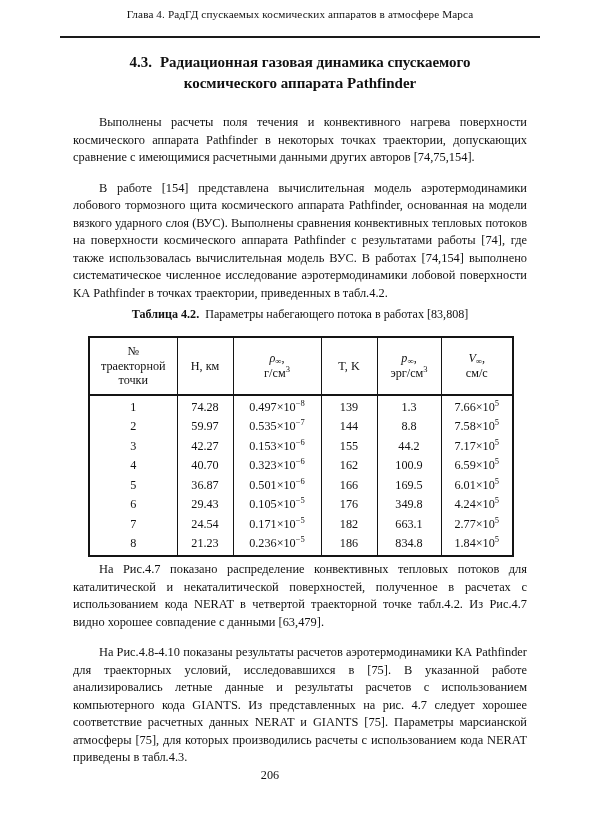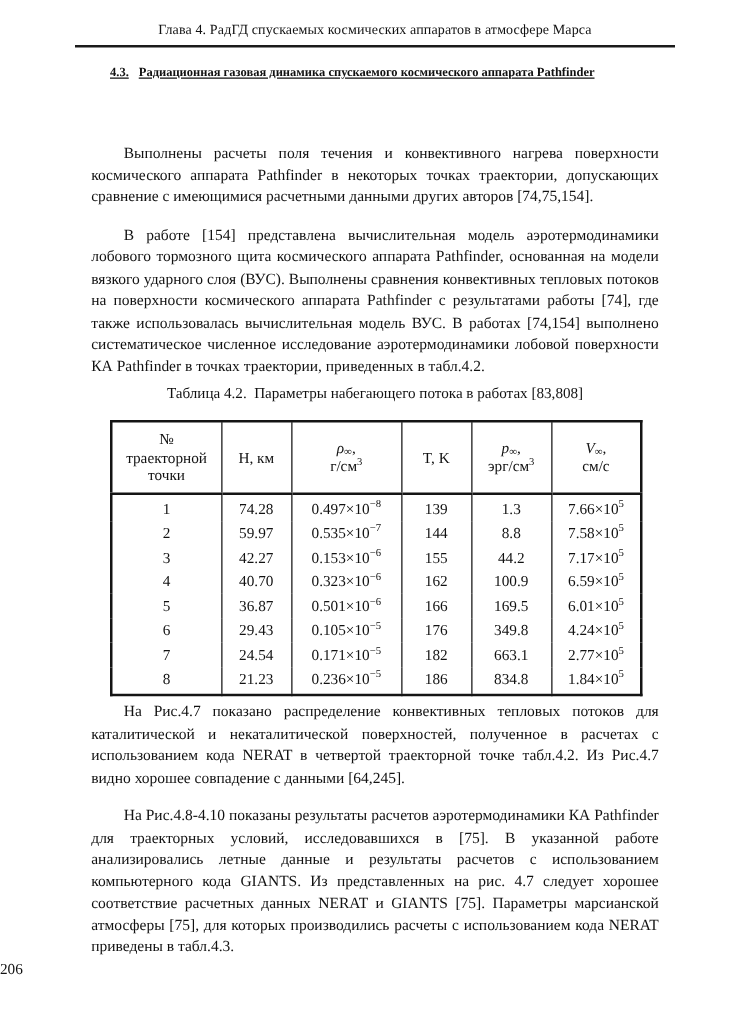--- a/index.html
+++ b/index.html
@@ -20,21 +20,21 @@
     position: relative;
     width: 600px;
     height: 815px;
     box-sizing: border-box;
   }
 
   
   .running-head {
     position: absolute;
     left: 60px;
-    top: 18px;
+    top: 8px;
     width: 480px;
     text-align: center;
     font-size: 11.2px;
     line-height: 1.2;
     letter-spacing: .01em;
   }
   .head-rule {
     position: absolute;
     left: 60px;
     top: 36px;
@@ -42,24 +42,24 @@
     height: 0;
     border-top: 2px solid #1a1a1a;
   }
 
   
   .section-heading {
     position: absolute;
     left: 88px;
     top: 52px;
     width: 424px;
+    text-align: center;
     font-weight: bold;
-    font-size: 10px;
+    font-size: 15px;
     line-height: 1.42;
-    text-decoration: underline;
   }
   .section-heading .num {
     margin-right: 8px;
   }
 
   
   .body-block {
     position: absolute;
     left: 60px;
     width: 480px;
@@ -79,21 +79,21 @@
   .table-caption {
     position: absolute;
     left: 60px;
     top: 307px;
     width: 480px;
     text-align: center;
     font-size: 12.1px;
     line-height: 1.3;
   }
   .table-caption .cap-label {
-    font-weight: normal;
+    font-weight: bold;
     margin-right: 6px;
   }
 
   
   .table-wrap {
     position: absolute;
     left: 88px;
     top: 336px;
     width: 424px;
   }
@@ -154,21 +154,21 @@
     vertical-align: super;
     line-height: 0;
   }
 
   
   .folio {
     position: absolute;
     left: 0;
     top: 768px;
     width: 540px;
-    text-align: left;
+    text-align: center;
     font-size: 12.2px;
   }
 </style>
 </head>
 <body>
 
 <div class="page">
 
   <div class="running-head">Глава 4. РадГД спускаемых космических аппаратов в атмосфере Марса</div>
 
@@ -287,19 +287,19 @@
             <td><span>0.236</span><span>×10</span><sup>−5</sup></td>
             <td>186</td>
             <td>834.8</td>
             <td><span>1.84</span><span>×10</span><sup>5</sup></td>
           </tr>
         </tbody>
     </table>
   </div>
 
   <div class="body-block" id="para-block-bottom">
-    <p>На Рис.4.7 показано распределение конвективных тепловых потоков для каталитической и некаталитической поверхностей, полученное в расчетах с использованием кода NERAT в четвертой траекторной точке табл.4.2. Из Рис.4.7 видно хорошее совпадение с данными [64,245].</p>
+    <p>На Рис.4.7 показано распределение конвективных тепловых потоков для каталитической и некаталитической поверхностей, полученное в расчетах с использованием кода NERAT в четвертой траекторной точке табл.4.2. Из Рис.4.7 видно хорошее совпадение с данными [63,479].</p>
     <p>На Рис.4.8-4.10 показаны результаты расчетов аэротермодинамики КА Pathfinder для траекторных условий, исследовавшихся в [75]. В указанной работе анализировались летные данные и результаты расчетов с использованием компьютерного кода GIANTS. Из представленных на рис. 4.7 следует хорошее соответствие расчетных данных NERAT и GIANTS [75]. Параметры марсианской атмосферы [75], для которых производились расчеты с использованием кода NERAT приведены в табл.4.3.</p>
   </div>
 
   <div class="folio">206</div>
 
 </div>
 
 </body></html>

